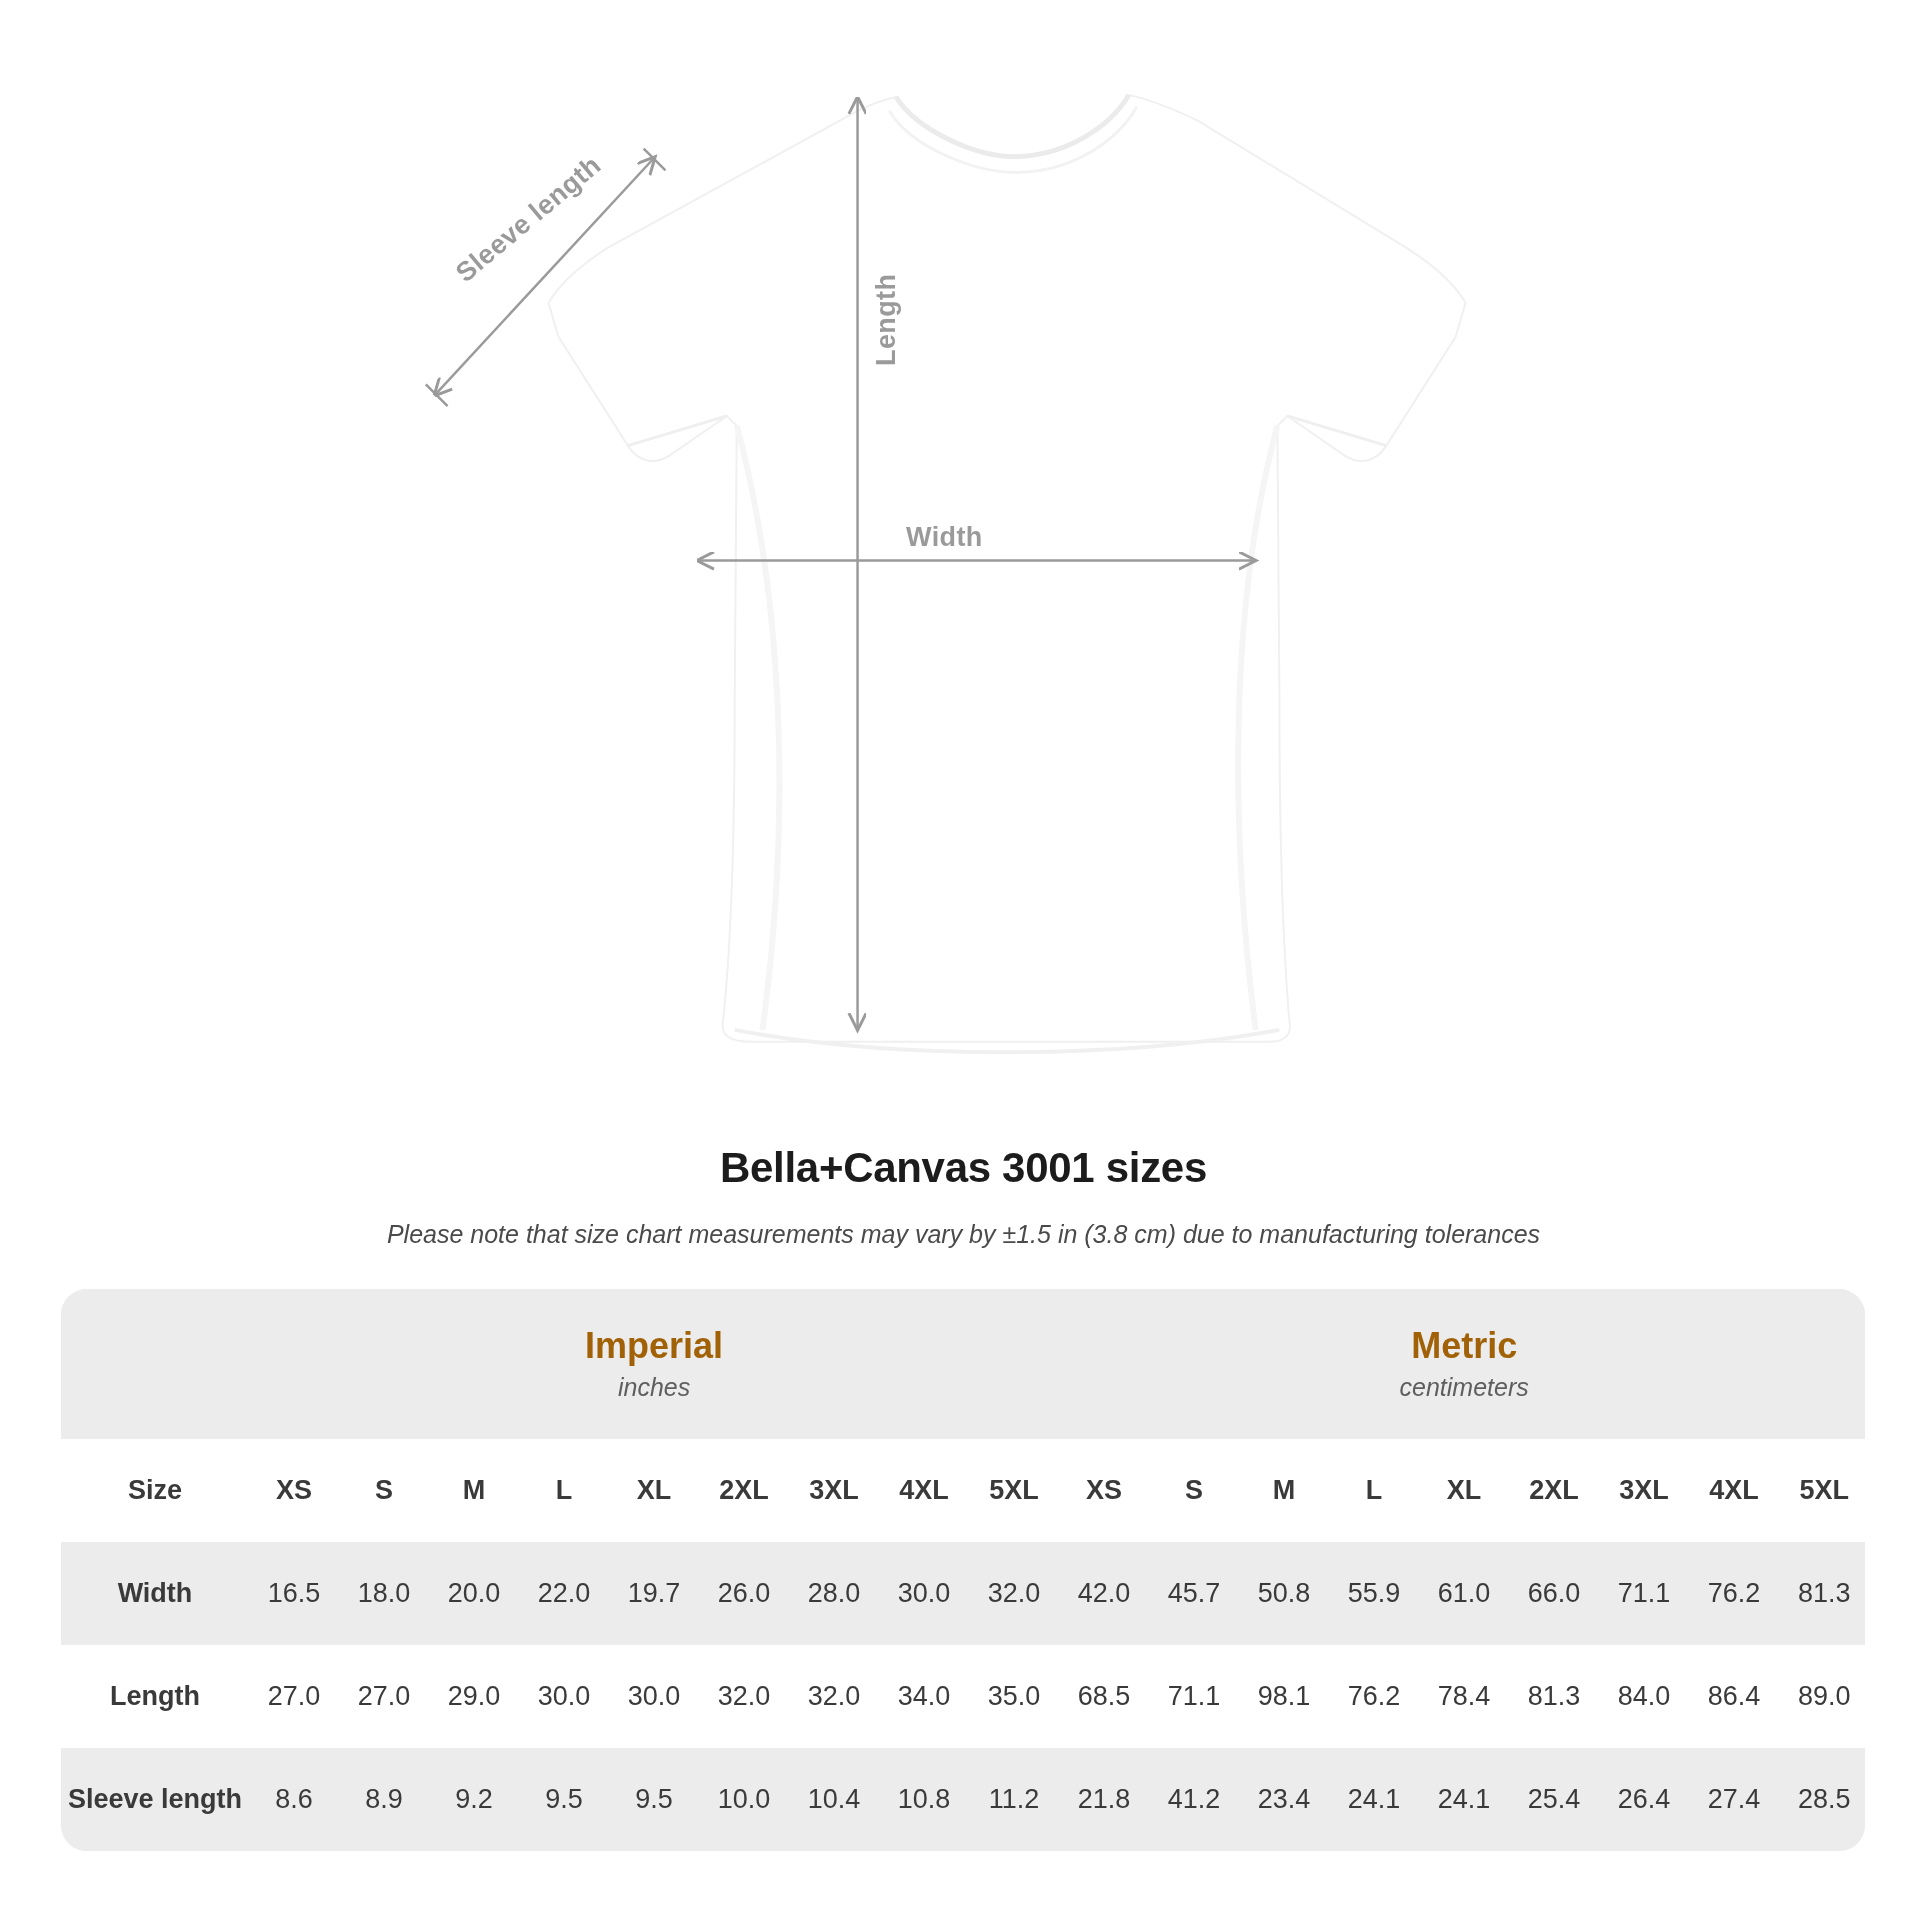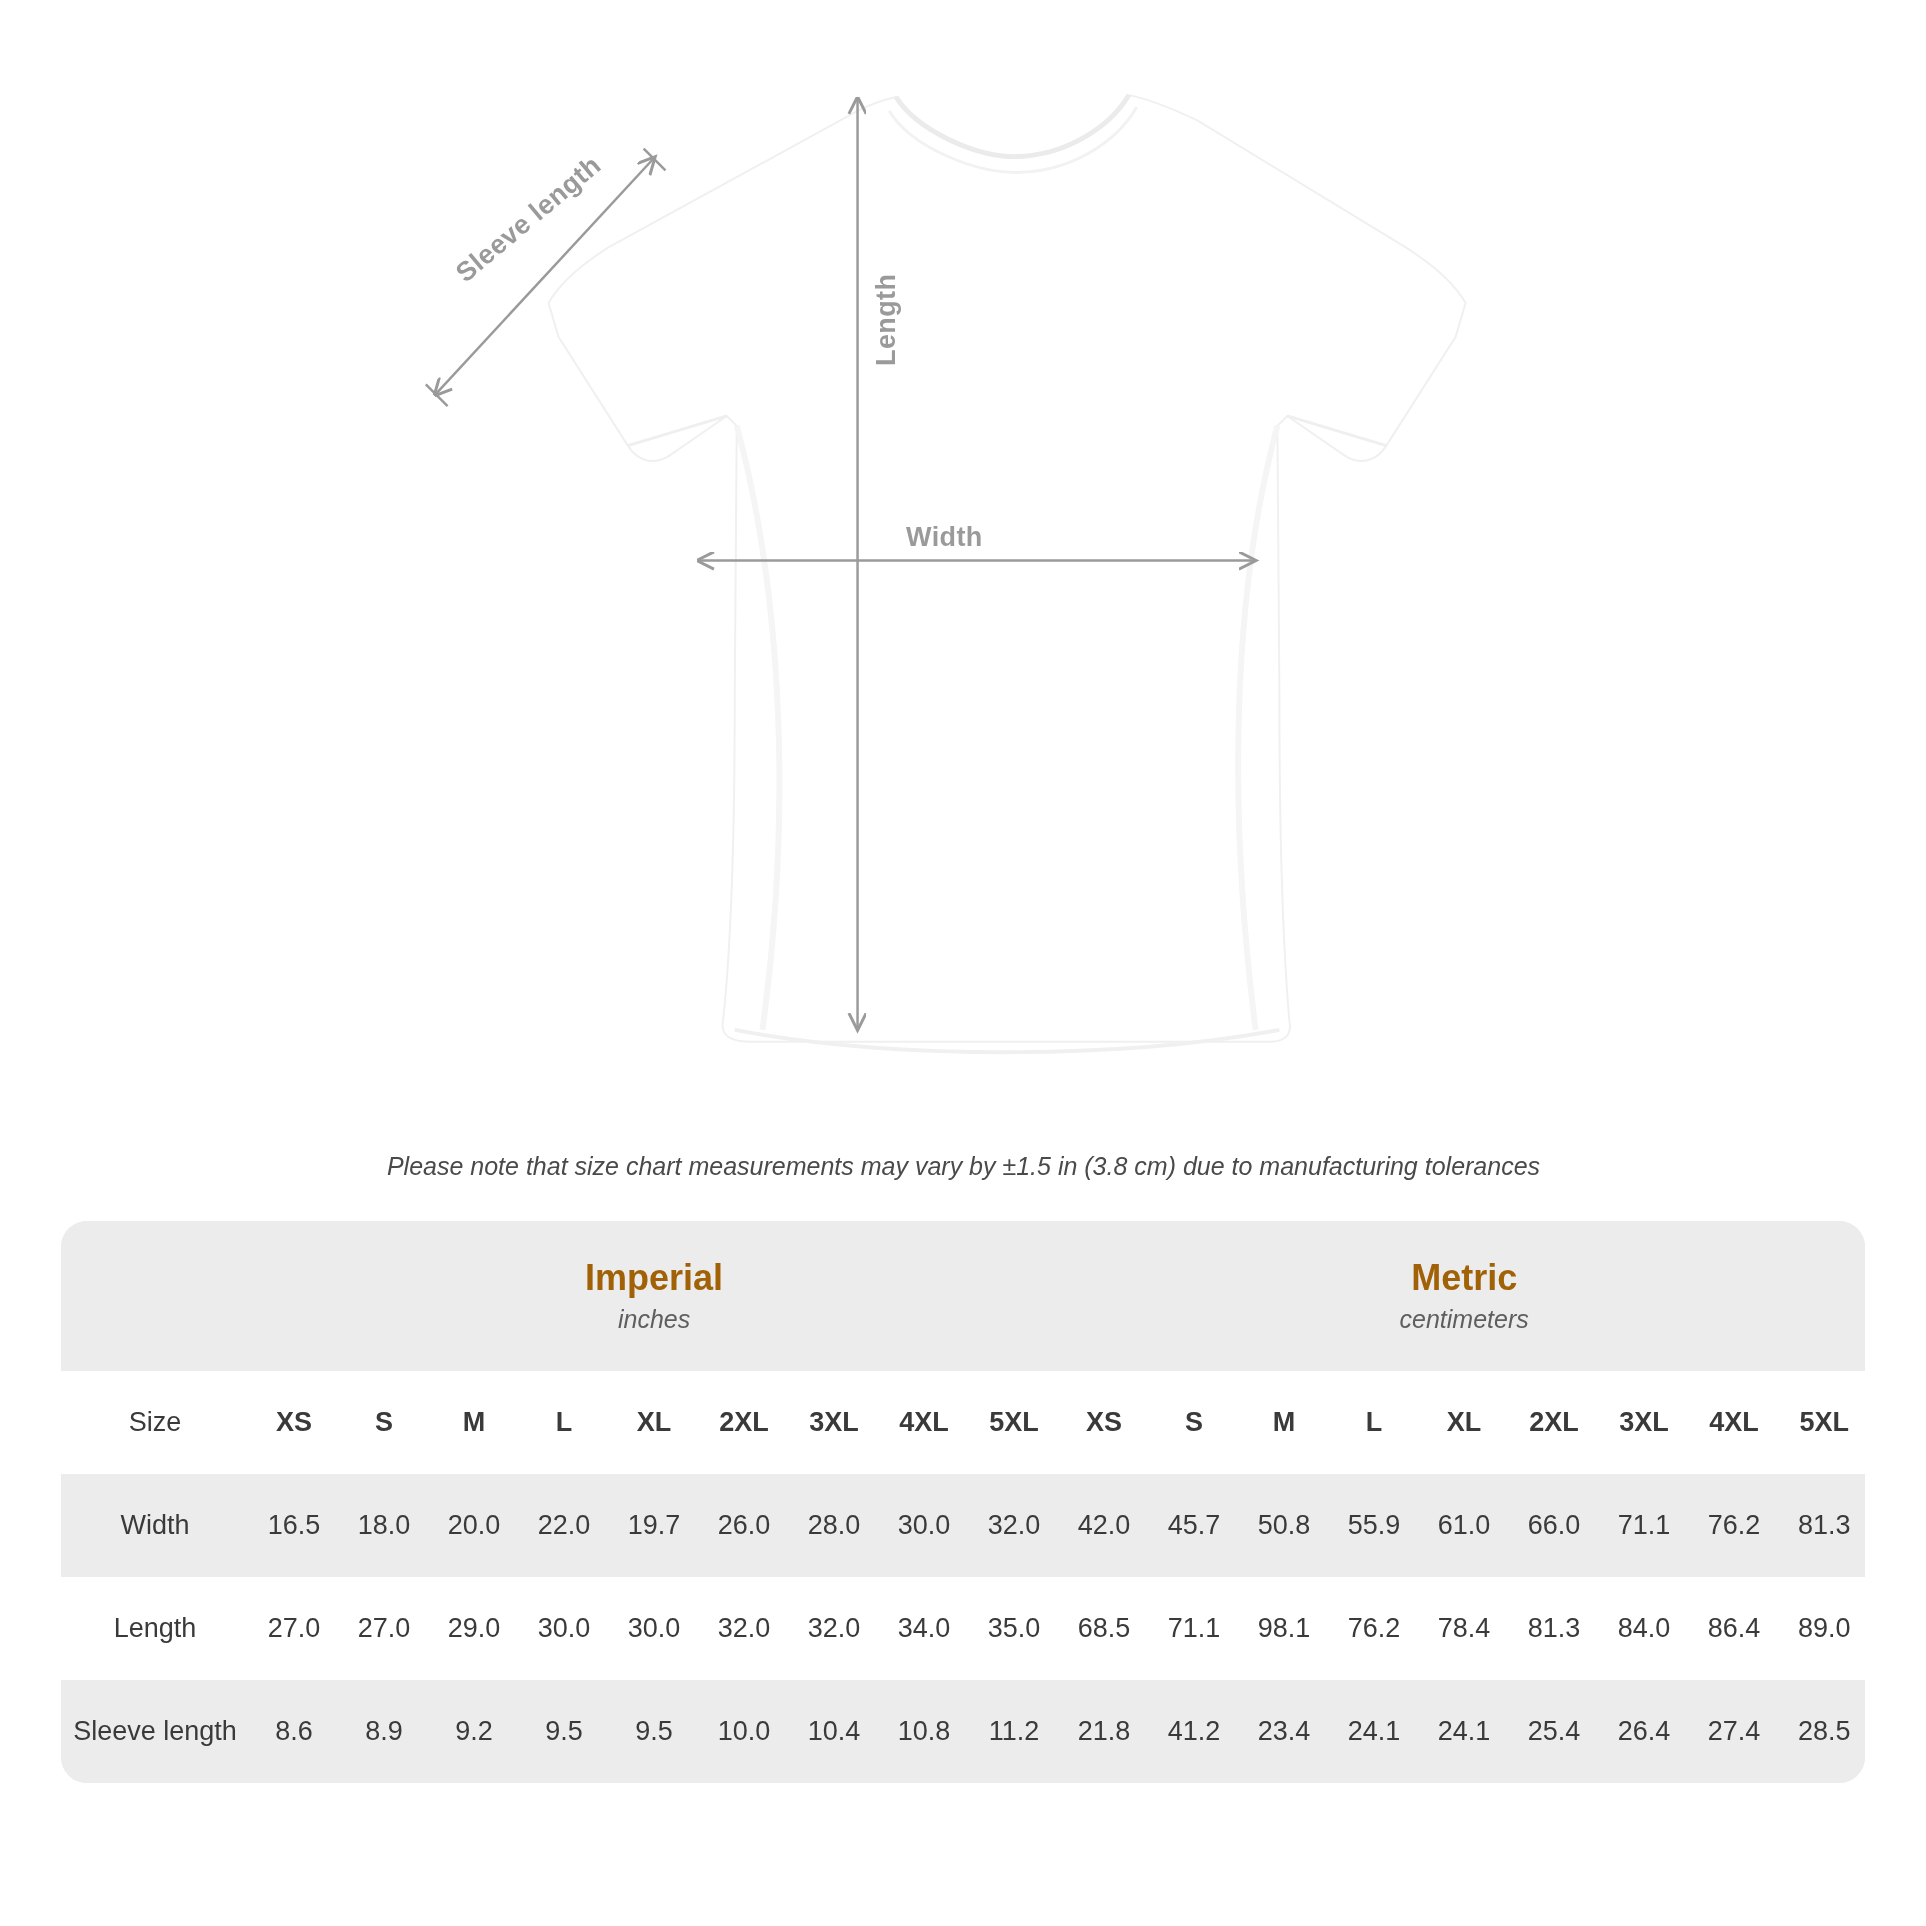--- a/index.html
+++ b/index.html
@@ -124,21 +124,21 @@
   }
   .row-shade td {
     background: #ececec;
     height: 103px;
   }
   .row-plain td {
     background: #ffffff;
     height: 103px;
   }
   td.rowlabel {
-    font-weight: normal;
+    font-weight: bold;
     color: #4a4a4a;
     font-size: 28px;
     margin-top: 14px;
   }
   .col-first { width: 188px; }
   .col-data { width: 90px; }
 </style>
 </head>
 <body>
 
@@ -208,20 +208,21 @@
         <line x1="706" y1="566" x2="1266" y2="566" stroke="#9a9a9a" stroke-width="2.5" marker-start="url(#arrowStart)" marker-end="url(#arrowEnd)"></line>
       </g>
     </svg>
 
     <div class="dim-label label-sleeve">Sleeve length</div>
     <div class="dim-label label-length">Length</div>
     <div class="dim-label label-width">Width</div>
   </div>
 
   <div class="title-block">
+    <div class="chart-title">Bella+Canvas 3001 sizes</div>
     <div class="chart-note">Please note that size chart measurements may vary by ±1.5 in (3.8 cm) due to manufacturing tolerances</div>
   </div>
 
   <div class="table-wrap">
     <table class="size-table">
       <colgroup>
         <col class="col-first">
         <col class="col-data">
           <col class="col-data">
           <col class="col-data">

